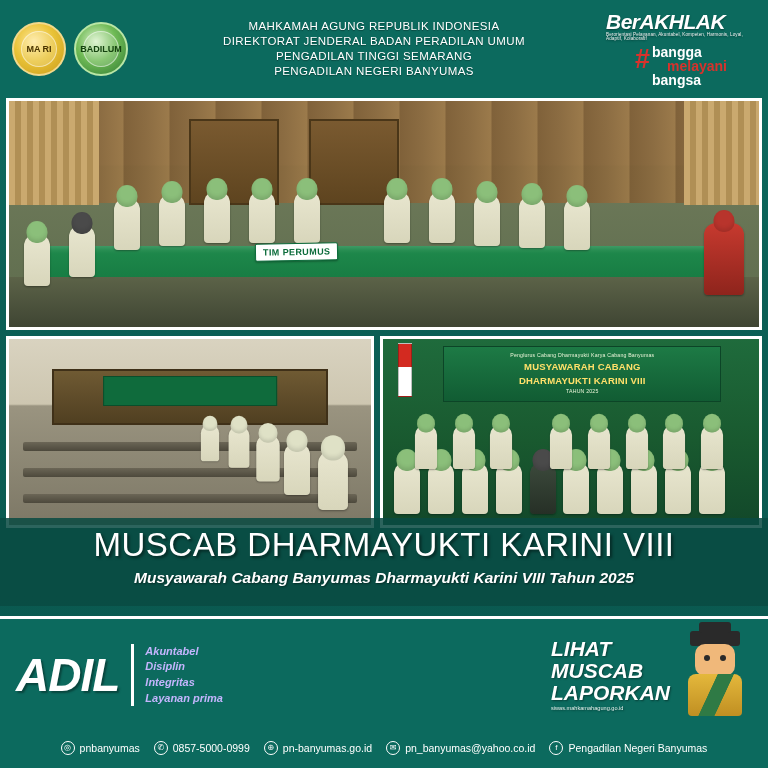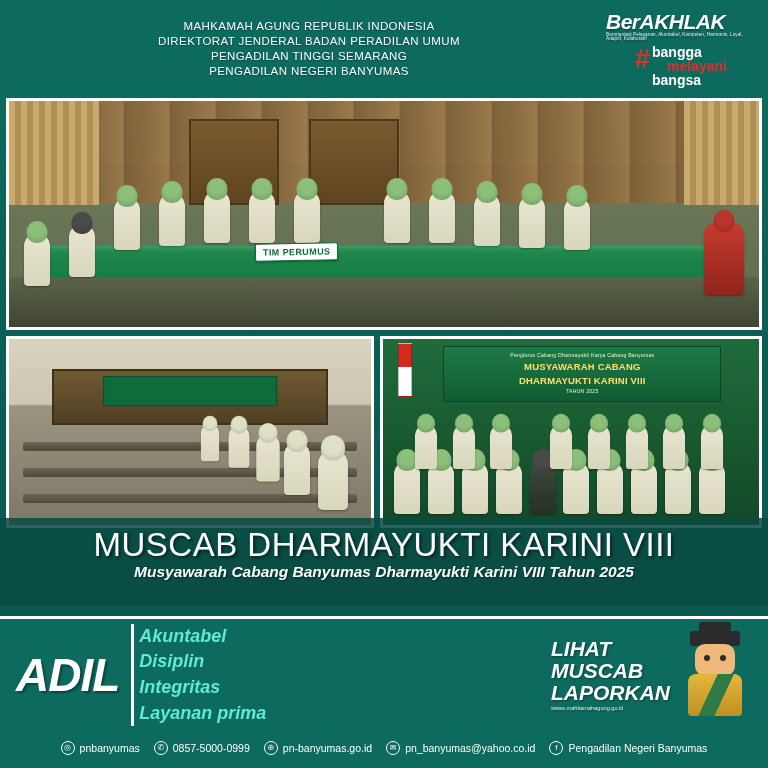--- a/index.html
+++ b/index.html
@@ -221,20 +221,21 @@
   }
   .title-main {
     font-size: 33px;
     font-weight: normal;
     color: #ffffff;
     letter-spacing: 0.5px;
     text-shadow: 2px 2px 3px rgba(0,0,0,0.5);
     line-height: 1.05;
   }
   .title-sub {
+    margin-top: 6px;
     font-size: 15.5px;
     font-weight: bold;
     font-style: italic;
     color: #ffffff;
     text-shadow: 1px 1px 2px rgba(0,0,0,0.45);
   }
 
   
   .footer {
     position: absolute;
@@ -249,23 +250,23 @@
     padding: 0 16px;
   }
   .adil {
     font-size: 46px; font-weight: bold; font-style: italic;
     color: #ffffff; letter-spacing: -1px;
     text-shadow: 2px 2px 2px rgba(0,0,0,0.35);
     padding-right: 12px;
   }
   .adil-values {
     border-left: 3px solid #ffffff;
-    padding-left: 5px;
-    color: #5eead4;
-    font-size: 18px;
+    padding-left: 11px;
+    color: #c4b5fd;
+    font-size: 11px;
     font-weight: bold;
     line-height: 1.42;
     font-style: italic;
   }
   .footer-spacer { flex: 1; }
   .lapor {
     position: relative;
     text-align: left;
     color: #ffffff;
     font-size: 21px;
@@ -318,20 +319,28 @@
     display:flex; align-items:center; justify-content:center;
     font-size: 8px; line-height:1;
   }
 </style>
 </head>
 <body>
 
 <div class="poster">
 
   <div class="header">
+    <div class="logos">
+      <div class="logo-circle">
+        <div class="logo-inner">MA RI</div>
+      </div>
+      <div class="logo-circle green">
+        <div class="logo-inner">BADILUM</div>
+      </div>
+    </div>
 
     <div class="header-text">
       <div>MAHKAMAH AGUNG REPUBLIK INDONESIA</div>
       <div>DIREKTORAT JENDERAL BADAN PERADILAN UMUM</div>
       <div>PENGADILAN TINGGI SEMARANG</div>
       <div>PENGADILAN NEGERI BANYUMAS</div>
     </div>
 
     <div class="header-right">
       <div class="berakhlak">

